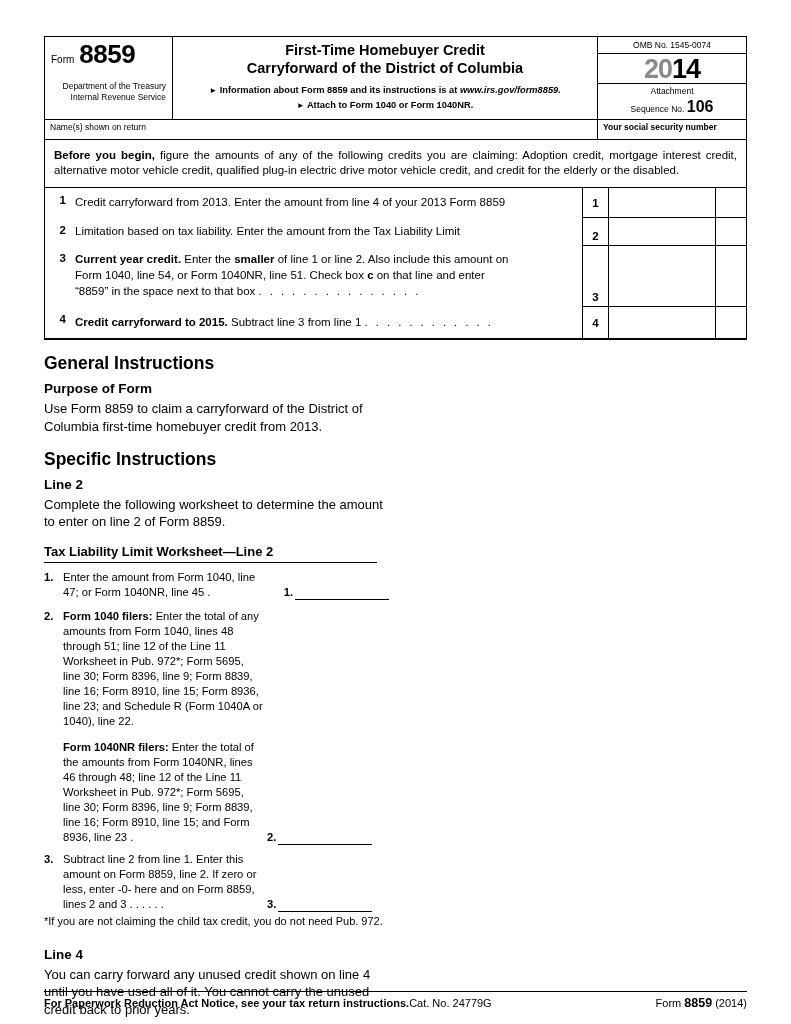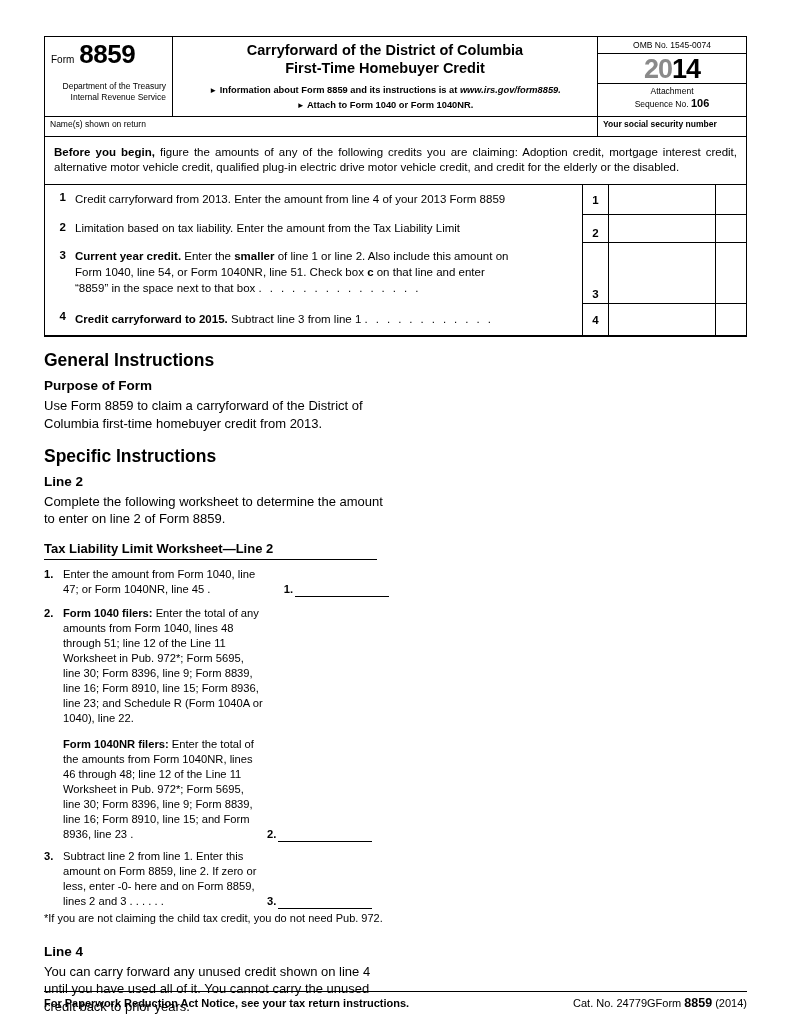--- a/index.html
+++ b/index.html
@@ -98,21 +98,21 @@
     margin-top: 1px;
   }
   .year .gray { color: #8a8a8a; }
   .attach {
     font-size: 8.5px;
     line-height: 1.25;
     border-top: 1px solid #000;
     padding-top: 2px;
   }
   .attach .seqno {
-    font-size: 11px;
+    font-size: 16px;
     font-weight: bold;
   }
 
   
   .namerow {
     display: flex;
     border: 1px solid #000;
     border-bottom: 1.5px solid #000;
     height: 19px;
   }
@@ -264,21 +264,21 @@
     left: 44px;
     right: 44px;
     bottom: 14px;
     border-top: 1.4px solid #000;
     padding-top: 4px;
     display: flex;
     align-items: baseline;
     font-size: 11px;
   }
   .footer .fl { font-weight: bold; flex: none; }
-  .footer .fc { flex: 1; text-align: right; }
+  .footer .fc { flex: 1; text-align: left; }
   .footer .fr { flex: none; }
   .footer .fr b { font-size: 12.5px; }
 </style>
 </head>
 <body>
 
 <div class="page">
 
   <div class="hdr">
     <div class="hdr-left">
@@ -286,22 +286,22 @@
         <span class="form-word">Form</span>
         <span class="form-num">8859</span>
       </div>
       <div class="dept">
         <div>Department of the Treasury</div>
         <div>Internal Revenue Service</div>
       </div>
     </div>
 
     <div class="hdr-mid">
+      <div class="title1">First-Time Homebuyer Credit</div>
       <div class="title1">Carryforward of the District of Columbia</div>
-      <div class="title1">First-Time Homebuyer Credit</div>
       <div class="sub-line">
         <span class="arrow">►</span>
         <span>Information about Form 8859 and its instructions is at</span>
         <i>www.irs.gov/form8859.</i>
       </div>
       <div class="sub-line" style="margin-top:2px;">
         <span class="arrow">►</span>
         <span>Attach to Form 1040 or Form 1040NR.</span>
       </div>
     </div>

